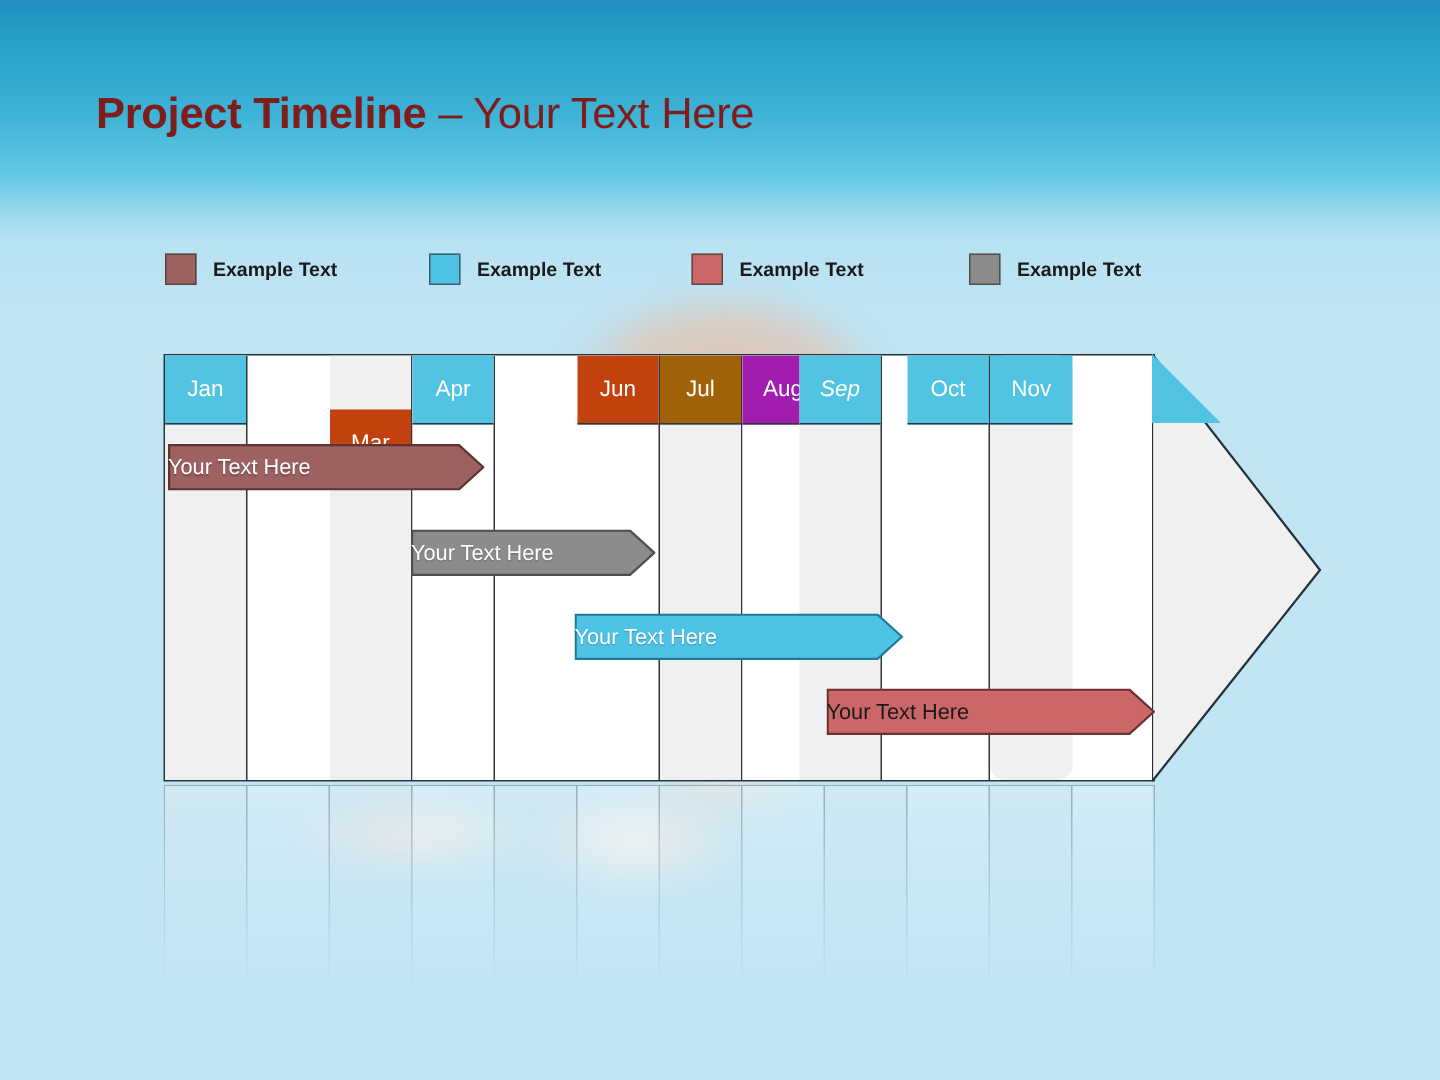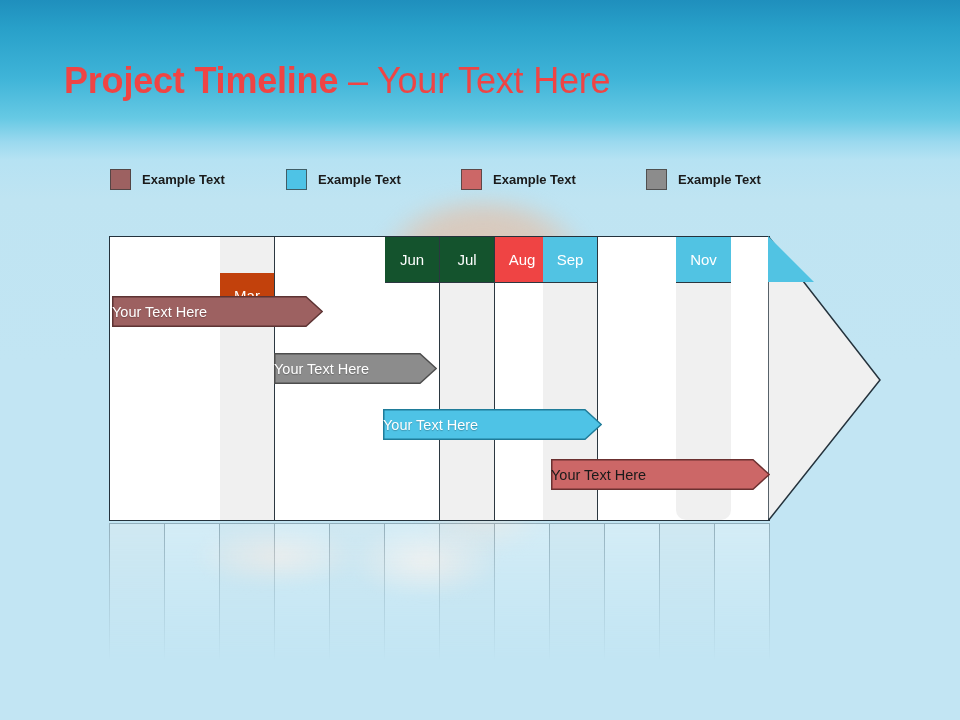--- a/index.html
+++ b/index.html
@@ -41,22 +41,22 @@
       radial-gradient(ellipse 120px 45px at 22% 30%, rgba(240,233,228,0.75) 0%, rgba(240,233,228,0) 70%),
       radial-gradient(ellipse 105px 52px at 46% 34%, rgba(243,238,234,0.8) 0%, rgba(243,238,234,0) 72%);
     filter: blur(6px);
     pointer-events:none;
   }
 
   
   .title {
     position:absolute;
     left:64px; top:60px;
-    font-size:36px;
-    color:#ef4444;
+    font-size:29px;
+    color:#7f1d1d;
     white-space:nowrap;
     letter-spacing:-0.2px;
   }
   .title .t-bold { font-weight:bold; }
   .title .t-reg  { font-weight:normal; }
 
   
   .legend { position:absolute; left:110px; top:169px; width:800px; height:26px;text-decoration:underline; }
   .legend-item { position:absolute; display:flex; align-items:center; }
   .legend-swatch {
@@ -187,36 +187,45 @@
       <span class="legend-label">Example Text</span>
     </div>
     <div class="legend-item" style="left: 536px;">
       <span class="legend-swatch" style="background: rgb(140, 140, 140);"></span>
       <span class="legend-label">Example Text</span>
     </div>
   </div>
 
 <div class="chart">
   <div class="grid-body" id="grid-body">
+      <div class="col shade" style="left: 0px;">
+        <div class="head-cell" style="background: rgb(81, 195, 227);">Jan</div>
+      </div>
       <div class="col shade" style="left: 110px;">
         <div class="head-cell" style="background: #c2410c; margin-top: 36px;">Mar</div>
       </div>
+      <div class="col plain" style="left: 165px;">
+        <div class="head-cell" style="background: rgb(81, 195, 227);">Apr</div>
+      </div>
       <div class="col plain" style="left: 275px;">
-        <div class="head-cell" style="background: #14532d;">Jun</div>
+        <div class="head-cell" style="background: #c2410c;">Jun</div>
       </div>
       <div class="col shade" style="left: 330px;">
-        <div class="head-cell" style="background: #14532d;">Jul</div>
+        <div class="head-cell" style="background: #a16207;">Jul</div>
       </div>
       <div class="col plain" style="left: 385px;">
-        <div class="head-cell" style="background: #ef4444;">Aug</div>
-      </div>
-      <div class="col shade" style="left: 433px;">
+        <div class="head-cell" style="background: #a21caf;">Aug</div>
+      </div>
+      <div class="col shade" style="left: 423px; font-style: italic;">
         <div class="head-cell" style="background: rgb(81, 195, 227);">Sep</div>
       </div>
-      <div class="col shade" style="left: 566px; border-radius: 10px;">
+      <div class="col plain" style="left: 495px;">
+        <div class="head-cell" style="background: rgb(81, 195, 227);">Oct</div>
+      </div>
+      <div class="col shade" style="left: 550px; border-radius: 10px;">
         <div class="head-cell" style="background: rgb(81, 195, 227);">Nov</div>
       </div>
     </div>
   <svg class="arrow-head" width="113" height="285" viewBox="0 0 113 285">
     <polygon id="arrowPoly" points="0,0 0,285 112,144" fill="#f0f0f0" stroke="#24323c" stroke-width="1.5"></polygon>
     <path id="arrowHeadTop" d="M0,0 L0,46 L46,46 Z" fill="#51c3e3"></path>
   </svg>
   <div id="bars-layer">
       <div class="bar light-text" style="left: 3px; top: 60px; width: 211px;">
         <svg width="211" height="31" viewBox="0 0 211 31">

